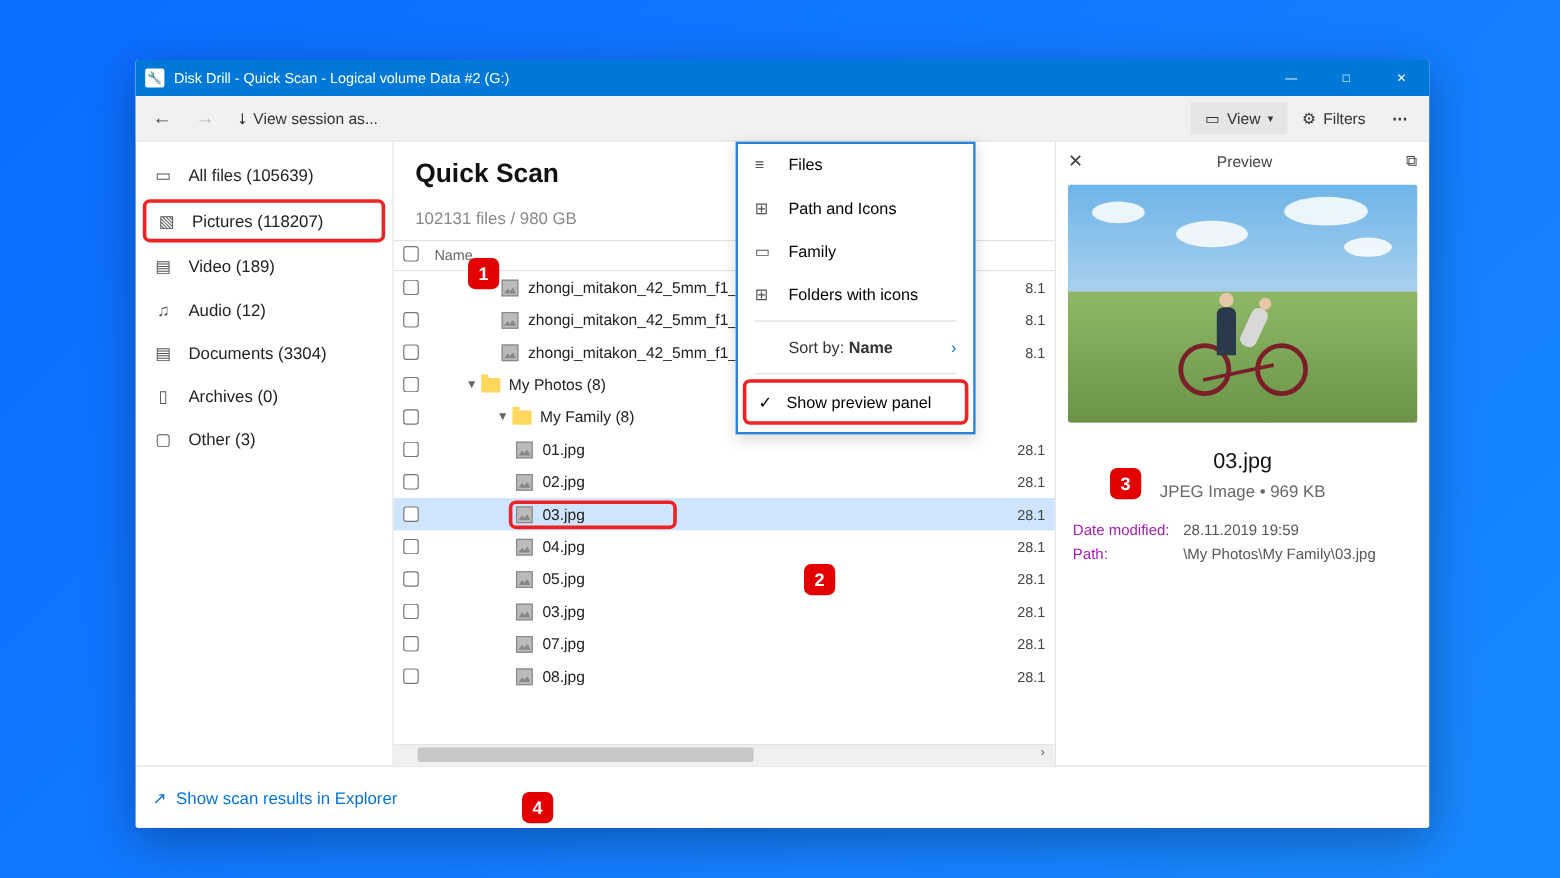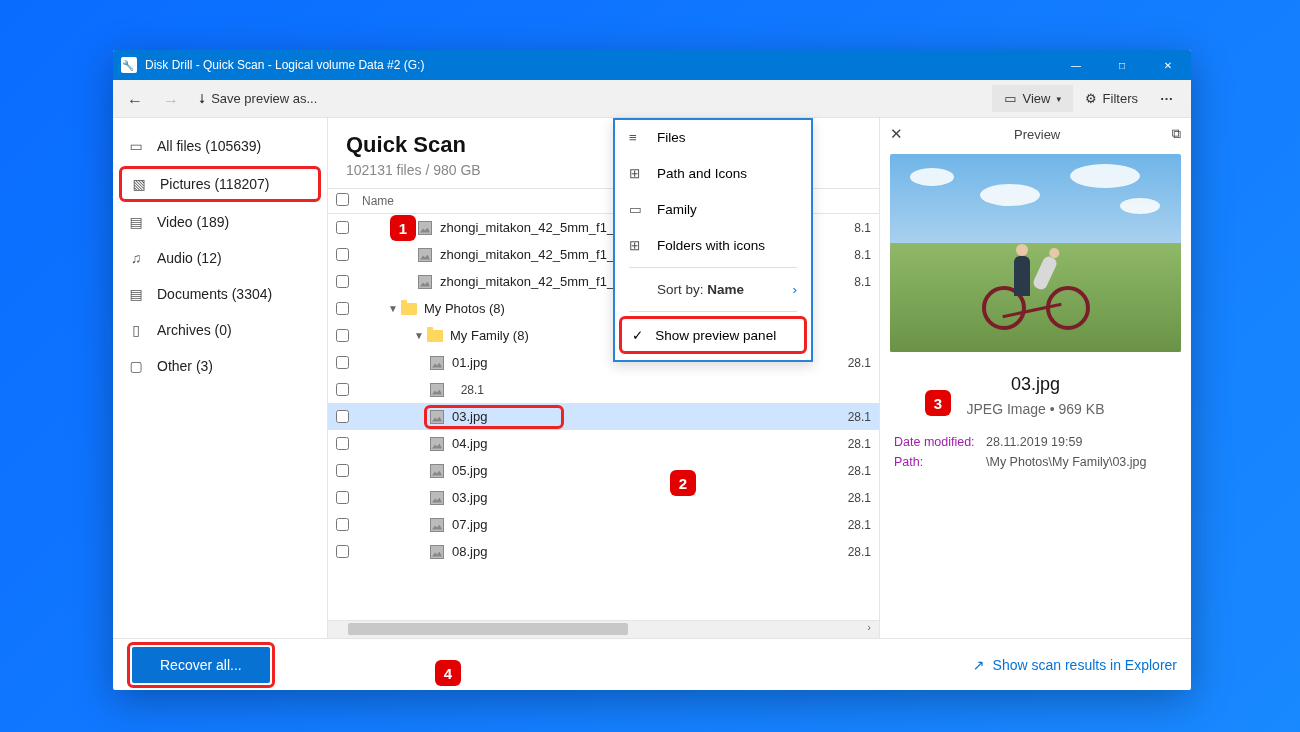--- a/index.html
+++ b/index.html
@@ -19,21 +19,21 @@
 .arrow { font-size: 16px; color:#444; }
 .body { flex:1; display:flex; min-height:0; }
 .sidebar { width: 215px; border-right:1px solid #e4e4e4; padding-top:10px; }
 .side-item { display:flex; align-items:center; gap:12px; padding: 10px 14px; font-size:14px; color:#222; }
 .side-item .ic { width:18px; height:16px; display:flex; align-items:center; justify-content:center; color:#555; }
 .side-item.active { border:3px solid #e22; border-radius:6px; margin:2px 6px; padding:7px 8px; }
 .annot-badge { position:absolute; width:26px; height:26px; background:#e30000; color:#fff; border-radius:6px; display:flex; align-items:center; justify-content:center; font-weight:bold; font-size:15px; z-index:50; }
 .main { flex:1; display:flex; flex-direction:column; min-width:0; position:relative; }
 .main-header { padding: 14px 18px 10px; }
 .main-header h1 { font-size:22px; font-weight:600; color:#111; }
-.main-header .sub { font-size:14px; color:#888; margin-top:4px; }
+.main-header .sub { font-size:14px; color:#888; margin-top:16px; }
 .list-head { height:26px; border-top:1px solid #e4e4e4; border-bottom:1px solid #e4e4e4; display:flex; align-items:center; font-size:12px; color:#666; padding-left:8px; }
 .list-head .cb { width:20px; }
 .list-head .name { flex:1; padding-left:6px; }
 .filelist { flex:1; overflow:hidden; position:relative; }
 .row { height:27px; display:flex; align-items:center; font-size:13px; color:#222; padding-left:8px; }
 .row .cb { width:20px; display:flex; align-items:center; }
 .row .cb input { width:13px; height:13px; }
 .row .indent { display:inline-block; }
 .row .tw { width:14px; color:#666; font-size:10px; text-align:center; }
 .row .ficon { width:18px; height:16px; margin-right:6px; display:flex; align-items:center; justify-content:center; }
@@ -94,21 +94,21 @@
       <div class="win-btn">□</div>
       <div class="win-btn close">✕</div>
     </div>
   </div>
 
   <div class="toolbar">
     <div class="tbtn arrow">←</div>
     <div class="tbtn arrow" style="color:#bbb">→</div>
     <div class="tbtn">
       <span>⭣</span>
-      <span>Save preview as...</span>
+      <span>View session as...</span>
     </div>
     <div class="sep"></div>
     <div class="view-btn">
       <span>▭</span>
       <span>View</span>
       <span style="font-size:9px">▾</span>
     </div>
     <div class="tbtn">
       <span>⚙</span>
       <span>Filters</span>
@@ -229,20 +229,21 @@
             <span class="date">28.1</span>
           </div>
           <div class="row">
             <span class="cb">
               <input type="checkbox" style="">
             </span>
             <span class="indent" style="width:72px"></span>
             <span class="ficon">
               <span class="img-icon"></span>
             </span>
+            <span class="fname">02.jpg</span>
             <span class="date">28.1</span>
           </div>
           <div class="row selected">
             <span class="cb">
               <input type="checkbox" style="">
             </span>
             <span class="indent" style="width:72px"></span>
             <span class="ficon">
               <span class="img-icon"></span>
             </span>
@@ -370,23 +371,20 @@
           </div>
         <div class="mrow">
             <span class="lbl">Path:</span>
             <span>\My Photos\My Family\03.jpg</span>
           </div>
       </div>
     </div>
   </div>
 
   <div class="footer">
-    <div class="recover-wrap">
-      <button class="recover-btn">Recover all...</button>
-    </div>
     <div class="explorer-link">
       <span>↗</span>
       <span>Show scan results in Explorer</span>
     </div>
   </div>
 </div>
 
 <div class="annot-badge" style="left:390px;top:215px">1</div>
 <div class="annot-badge" style="left:670px;top:470px">2</div>
 <div class="annot-badge" style="left:925px;top:390px">3</div>

